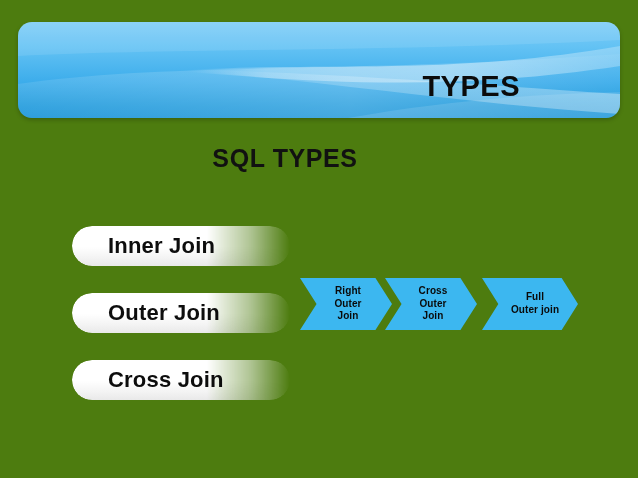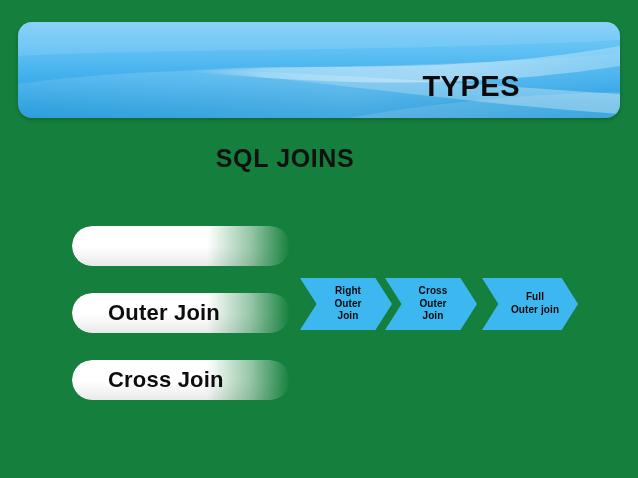--- a/index.html
+++ b/index.html
@@ -8,21 +8,21 @@
     padding: 0;
     background: #ffffff;
   }
   body {
     font-family: "Liberation Sans", sans-serif;
   }
   #slide {
     position: relative;
     width: 638px;
     height: 478px;
-    background: #15803d;
+    background: #4d7c0f;
     overflow: hidden;
   }
 
   
   .banner {
     position: absolute;
     left: 18px;
     top: 22px;
     width: 602px;
     height: 96px;
@@ -204,24 +204,25 @@
 
       <path d="M 185,50 C 330,62 450,82 602,92 L 602,72 C 450,62 330,52 185,48 Z" fill="url(#wFade2)"></path>
 
       <path d="M 330,96 C 430,78 520,72 602,70 L 602,96 Z" fill="#ffffff" fill-opacity="0.12"></path>
 
       <path d="M 0,0 L 602,0 L 602,18 C 380,30 160,26 0,34 Z" fill="#ffffff" fill-opacity="0.10"></path>
     </svg>
     <div class="banner-title">TYPES</div>
   </div>
 
-  <div class="slide-heading">SQL JOINS</div>
+  <div class="slide-heading">SQL TYPES</div>
 
   <div class="pill-shadow row-1"></div>
   <div class="pill row-1"></div>
+  <div class="pill-label row-1">Inner Join</div>
 
   <div class="pill-shadow row-2"></div>
   <div class="pill row-2"></div>
   <div class="pill-label row-2">Outer Join</div>
 
   <div class="pill-shadow row-3"></div>
   <div class="pill row-3"></div>
   <div class="pill-label row-3">Cross Join</div>
 
   <div class="chev chev-a">

